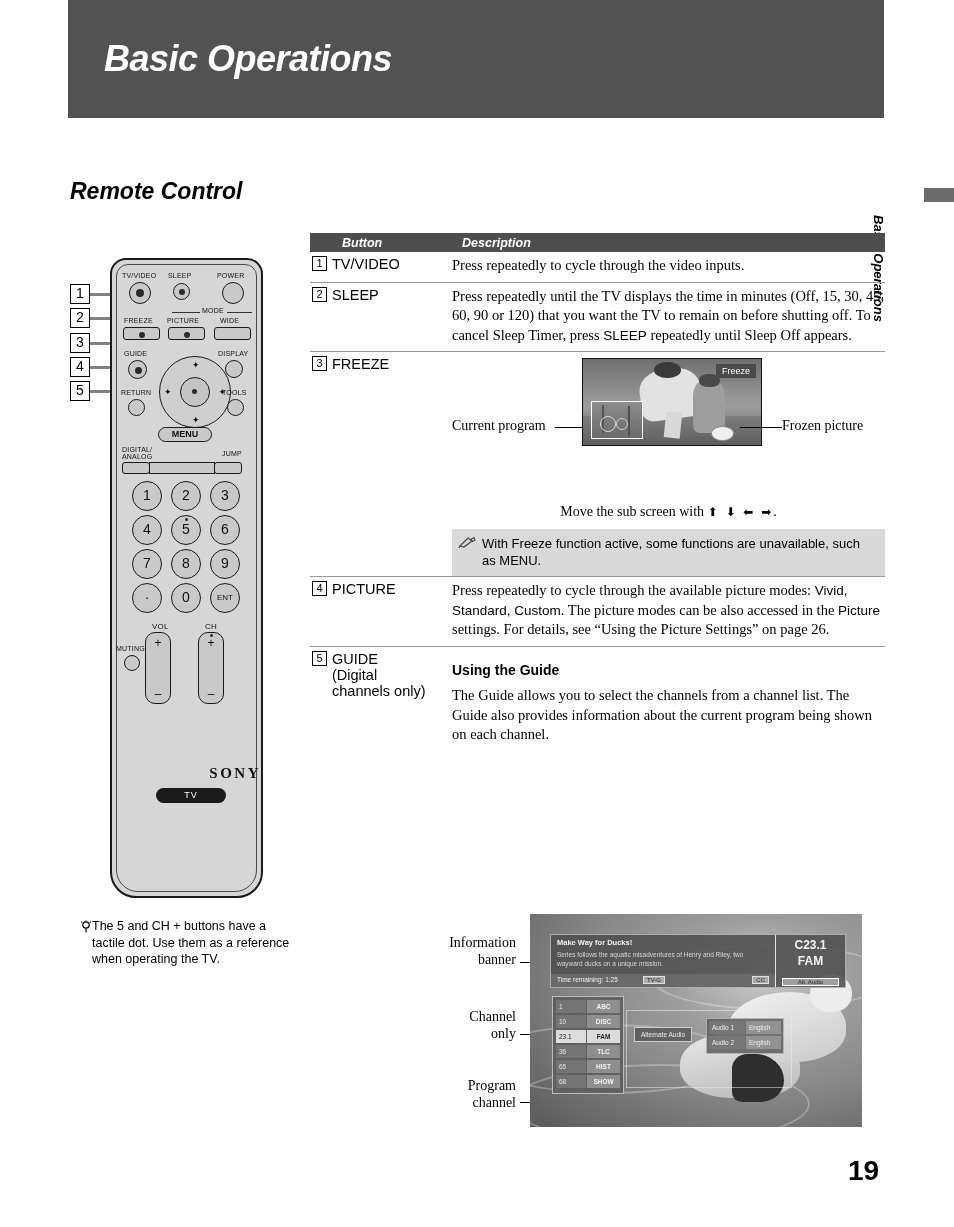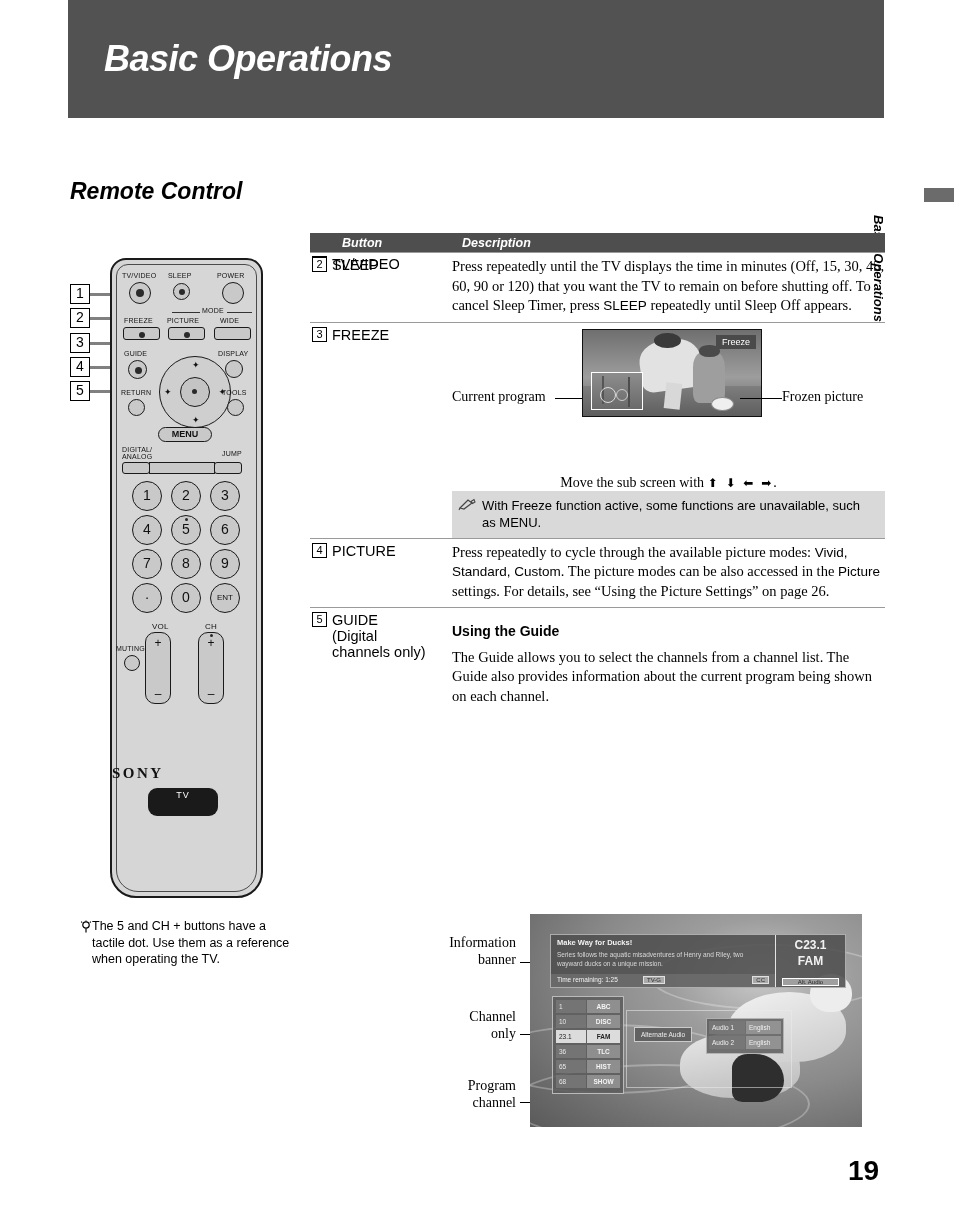--- a/index.html
+++ b/index.html
@@ -107,21 +107,21 @@
   .vbar {
     position:absolute; width:26px; height:72px;
     border:1.8px solid #1a1a1a; border-radius:10px; background:#c9c9c9;
   }
   .vbar .plus, .vbar .minus {
     position:absolute; left:0; width:100%; text-align:center;
     font-family:"Liberation Sans", sans-serif; font-size:12px; color:#111;
   }
   .vbar .plus { top:3px; } .vbar .minus { bottom:2px; }
   #sony-logo {
-    position:absolute; left:0; width:100%; text-align:left;
+    position:absolute; left:0; width:100%; text-align:right;
     font-family:"Liberation Serif", serif; font-weight:bold;
     font-size:15px; letter-spacing:2.5px; color:#111;
   }
   #tv-pill {
     position:absolute; background:#1a1a1a; border-radius:9px;
     color:#fff; font-family:"Liberation Sans", sans-serif;
     font-size:9px; text-align:center; letter-spacing:1px;
   }
   #dpad-outer {
     position:absolute; border:1.8px solid #1a1a1a; border-radius:50%;
@@ -505,21 +505,21 @@
     <div class="vbar" style="left:86px; top:372px;">
       <div class="plus">+</div>
       <div class="minus">–</div>
     </div>
     <div class="dotc" style="left:97.5px; top:374px; width:3px; height:3px;"></div>
 
     <span class="rlabel" style="left:4px; top:385px; font-size:7px;">MUTING</span>
     <div class="rcirc" style="left:12px; top:395px; width:16px; height:16px;"></div>
 
     <div id="sony-logo" style="top:505px;">SONY</div>
-    <div id="tv-pill" style="left:36px; top:528px; width:70px; height:28px; line-height:15px;">TV</div>
+    <div id="tv-pill" style="left:44px; top:528px; width:70px; height:15px; line-height:15px;">TV</div>
   </div>
 </div>
 
 <div id="remote-tip">
   <span class="tip-icon">
     <svg width="12" height="14" viewBox="0 0 12 14">
         <circle cx="6" cy="5" r="3.2" fill="none" stroke="#000" stroke-width="1.2"></circle>
         <line x1="6" y1="8.6" x2="6" y2="12.5" stroke="#000" stroke-width="1.2"></line>
         <line x1="6" y1="0.4" x2="6" y2="1.6" stroke="#000" stroke-width="1.1"></line>
         <line x1="1.2" y1="1.6" x2="2.2" y2="2.6" stroke="#000" stroke-width="1.1"></line>
@@ -533,20 +533,21 @@
 
   <div class="thead">
     <span class="th-button">Button</span>
     <span class="th-desc">Description</span>
   </div>
 
   <div class="trow">
     <div class="tcell-btn">
       <span class="num">1</span><span>TV/VIDEO</span>
     </div>
+    <div class="tcell-desc">Press repeatedly to cycle through the video inputs.</div>
   </div>
 
   <div class="trow">
     <div class="tcell-btn">
       <span class="num">2</span><span>SLEEP</span>
     </div>
     <div class="tcell-desc"><span>Press repeatedly until the TV displays the time in minutes (Off, 15, 30, 45, 60, 90 or 120) that you want the TV to remain on before shutting off. To cancel Sleep Timer, press </span><span class="sans">SLEEP</span><span> repeatedly until Sleep Off appears.</span></div>
   </div>
 
   <div class="trow">
@@ -575,21 +576,21 @@
       <div class="leader" style="left:103px; top:75px; width:27px;"></div>
       <div class="fig-label" style="left:330px; top:66px;">Frozen picture</div>
       <div class="leader" style="left:288px; top:75px; width:42px;"></div>
     </div>
 
     <div id="move-sub-line">
       <span>Move the sub screen with</span>
       <span class="arrows">⬆ ⬇ ⬅ ➡</span><span>.</span>
     </div>
 
-    <div class="note-box" style="">
+    <div class="note-box" style="margin-top:9px;">
       <span class="note-icon">
         <svg width="18" height="14" viewBox="0 0 18 14">
             <path d="M2 11 L10 3 L14 6 L6 12 Z" fill="none" stroke="#444" stroke-width="1.2"></path>
             <path d="M13 4.5 L16 2.5 L17 5 L14.5 6.5 Z" fill="none" stroke="#444" stroke-width="1.1"></path>
             <line x1="2" y1="11" x2="1" y2="13" stroke="#444" stroke-width="1.1"></line>
           </svg>
       </span>
       <span>With Freeze function active, some functions are unavailable, such as MENU.</span>
     </div>
   </div>

